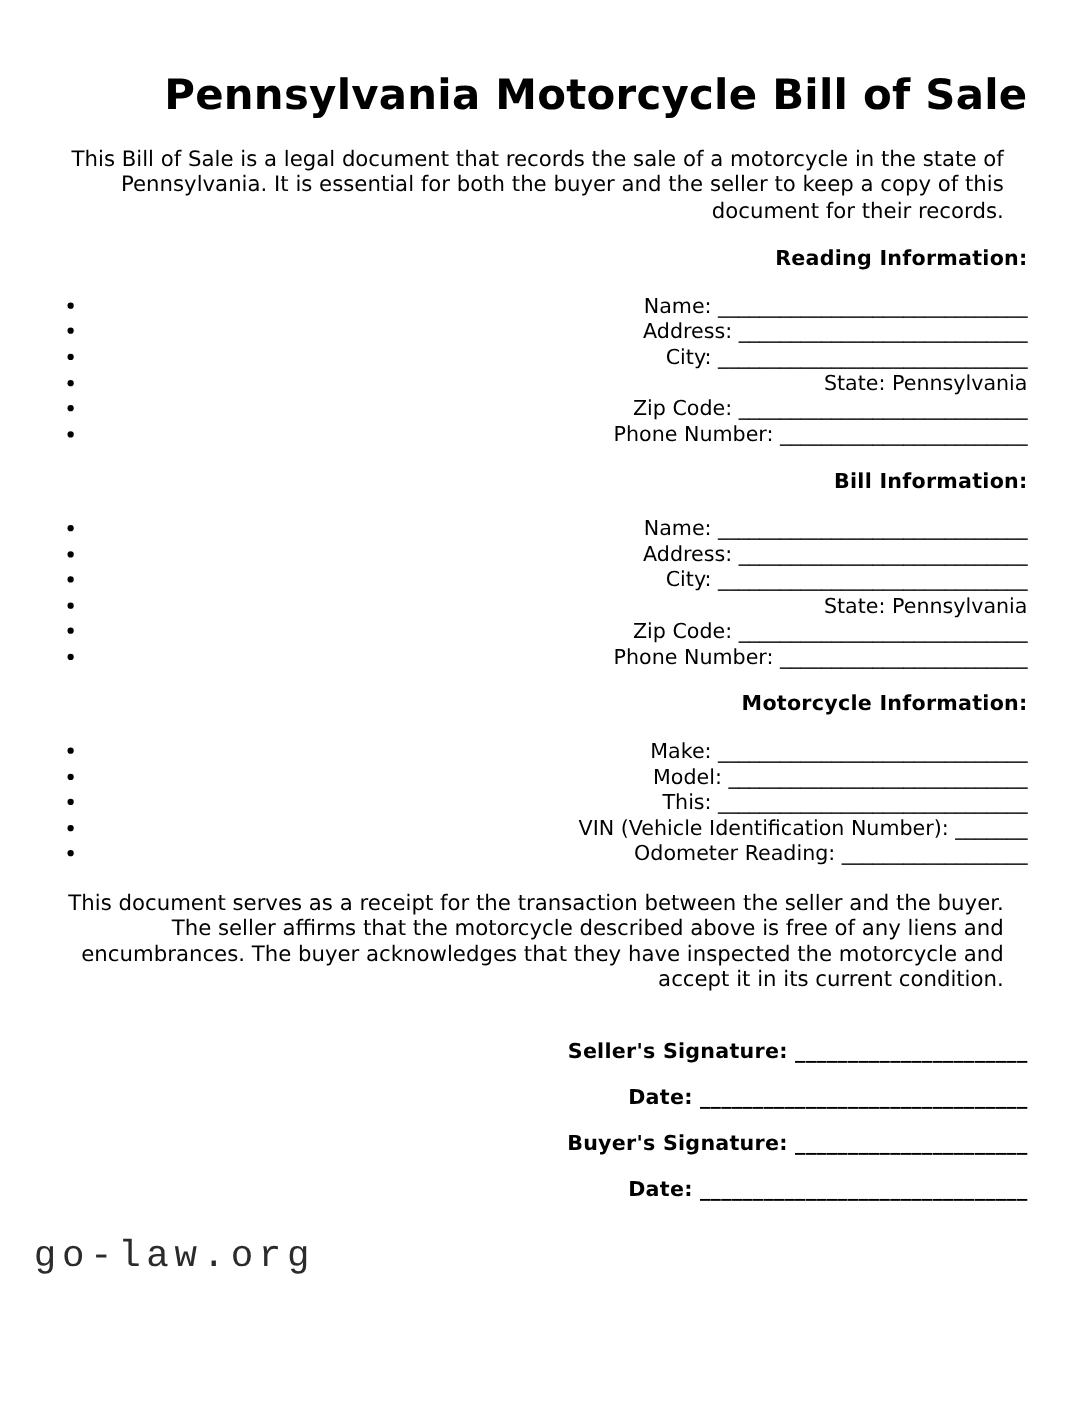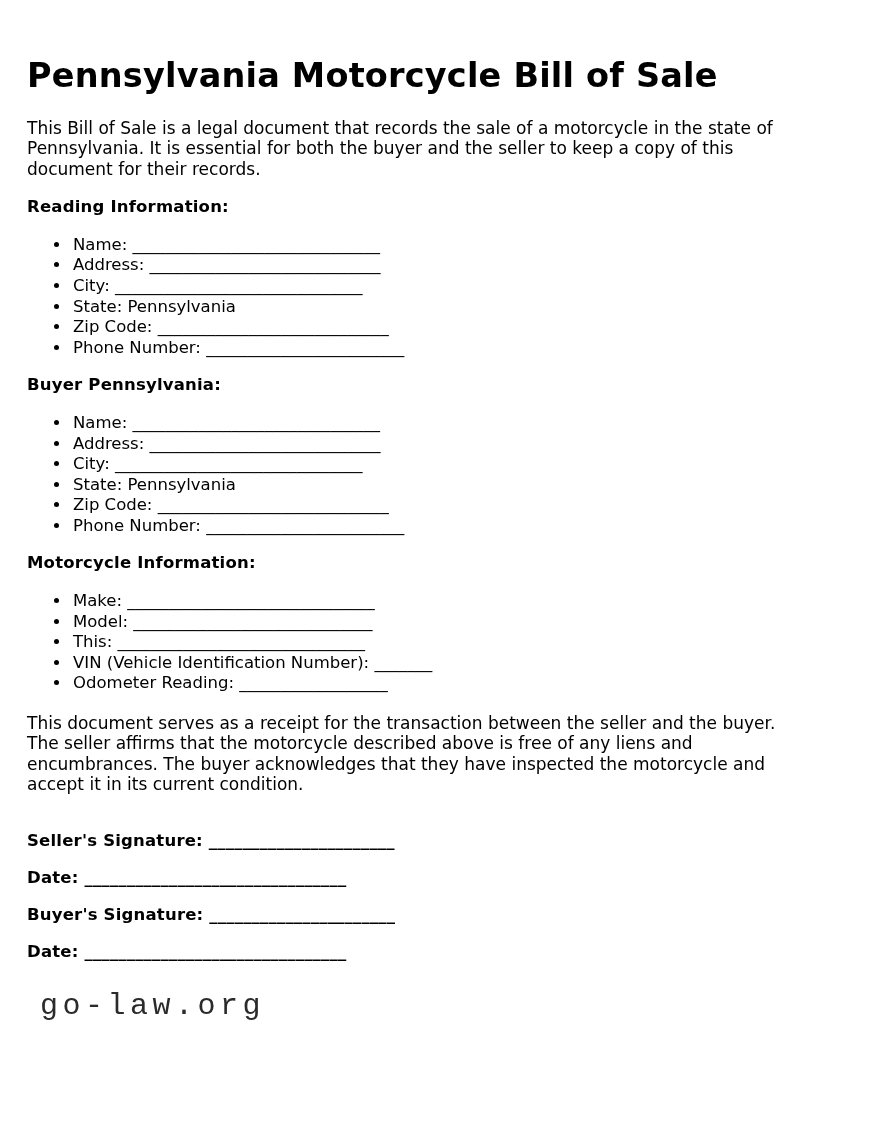--- a/index.html
+++ b/index.html
@@ -10,20 +10,21 @@
   body {
     width: 869px;
     height: 1124px;
     overflow: hidden;
     font-family: "DejaVu Sans", sans-serif;
     color: #000000;
     -webkit-font-smoothing: antialiased;
   }
   .content {
     padding: 56px 47px 0 27px;
+    text-align: right;
   }
   h1.doc-title {
     font-size: 33.5px;
     line-height: 1.22;
     font-weight: bold;
     margin: 0 0 21px 0;
     letter-spacing: 0.2px;
   }
   p.body-text {
     font-size: 17px;
@@ -54,21 +55,21 @@
   }
   p.sig-line {
     font-size: 16.5px;
     line-height: 20.6px;
     font-weight: bold;
     margin: 0 0 16.5px 0;
     letter-spacing: 0.2px;
   }
   .footer-logo {
     margin: 26px 0 0 0;
-    padding-left: 40px;
+    padding-left: 27px;
     font-family: "Liberation Mono", "DejaVu Sans Mono", monospace;
     font-size: 30px;
     letter-spacing: 4.5px;
     color: #2b2b2b;
     font-weight: normal;
   }
 </style>
 </head>
 <body>
 
@@ -81,21 +82,21 @@
   <h3 class="section-heading">Reading Information:</h3>
   <ul class="field-list">
     <li>Name: ______________________________</li>
     <li>Address: ____________________________</li>
     <li>City: ______________________________</li>
     <li>State: Pennsylvania</li>
     <li>Zip Code: ____________________________</li>
     <li>Phone Number: ________________________</li>
   </ul>
 
-  <h3 class="section-heading">Buyer Pennsylvania:</h3>
+  <h3 class="section-heading">Bill Information:</h3>
   <ul class="field-list">
     <li>Name: ______________________________</li>
     <li>Address: ____________________________</li>
     <li>City: ______________________________</li>
     <li>State: Pennsylvania</li>
     <li>Zip Code: ____________________________</li>
     <li>Phone Number: ________________________</li>
   </ul>
 
   <h3 class="section-heading">Motorcycle Information:</h3>

